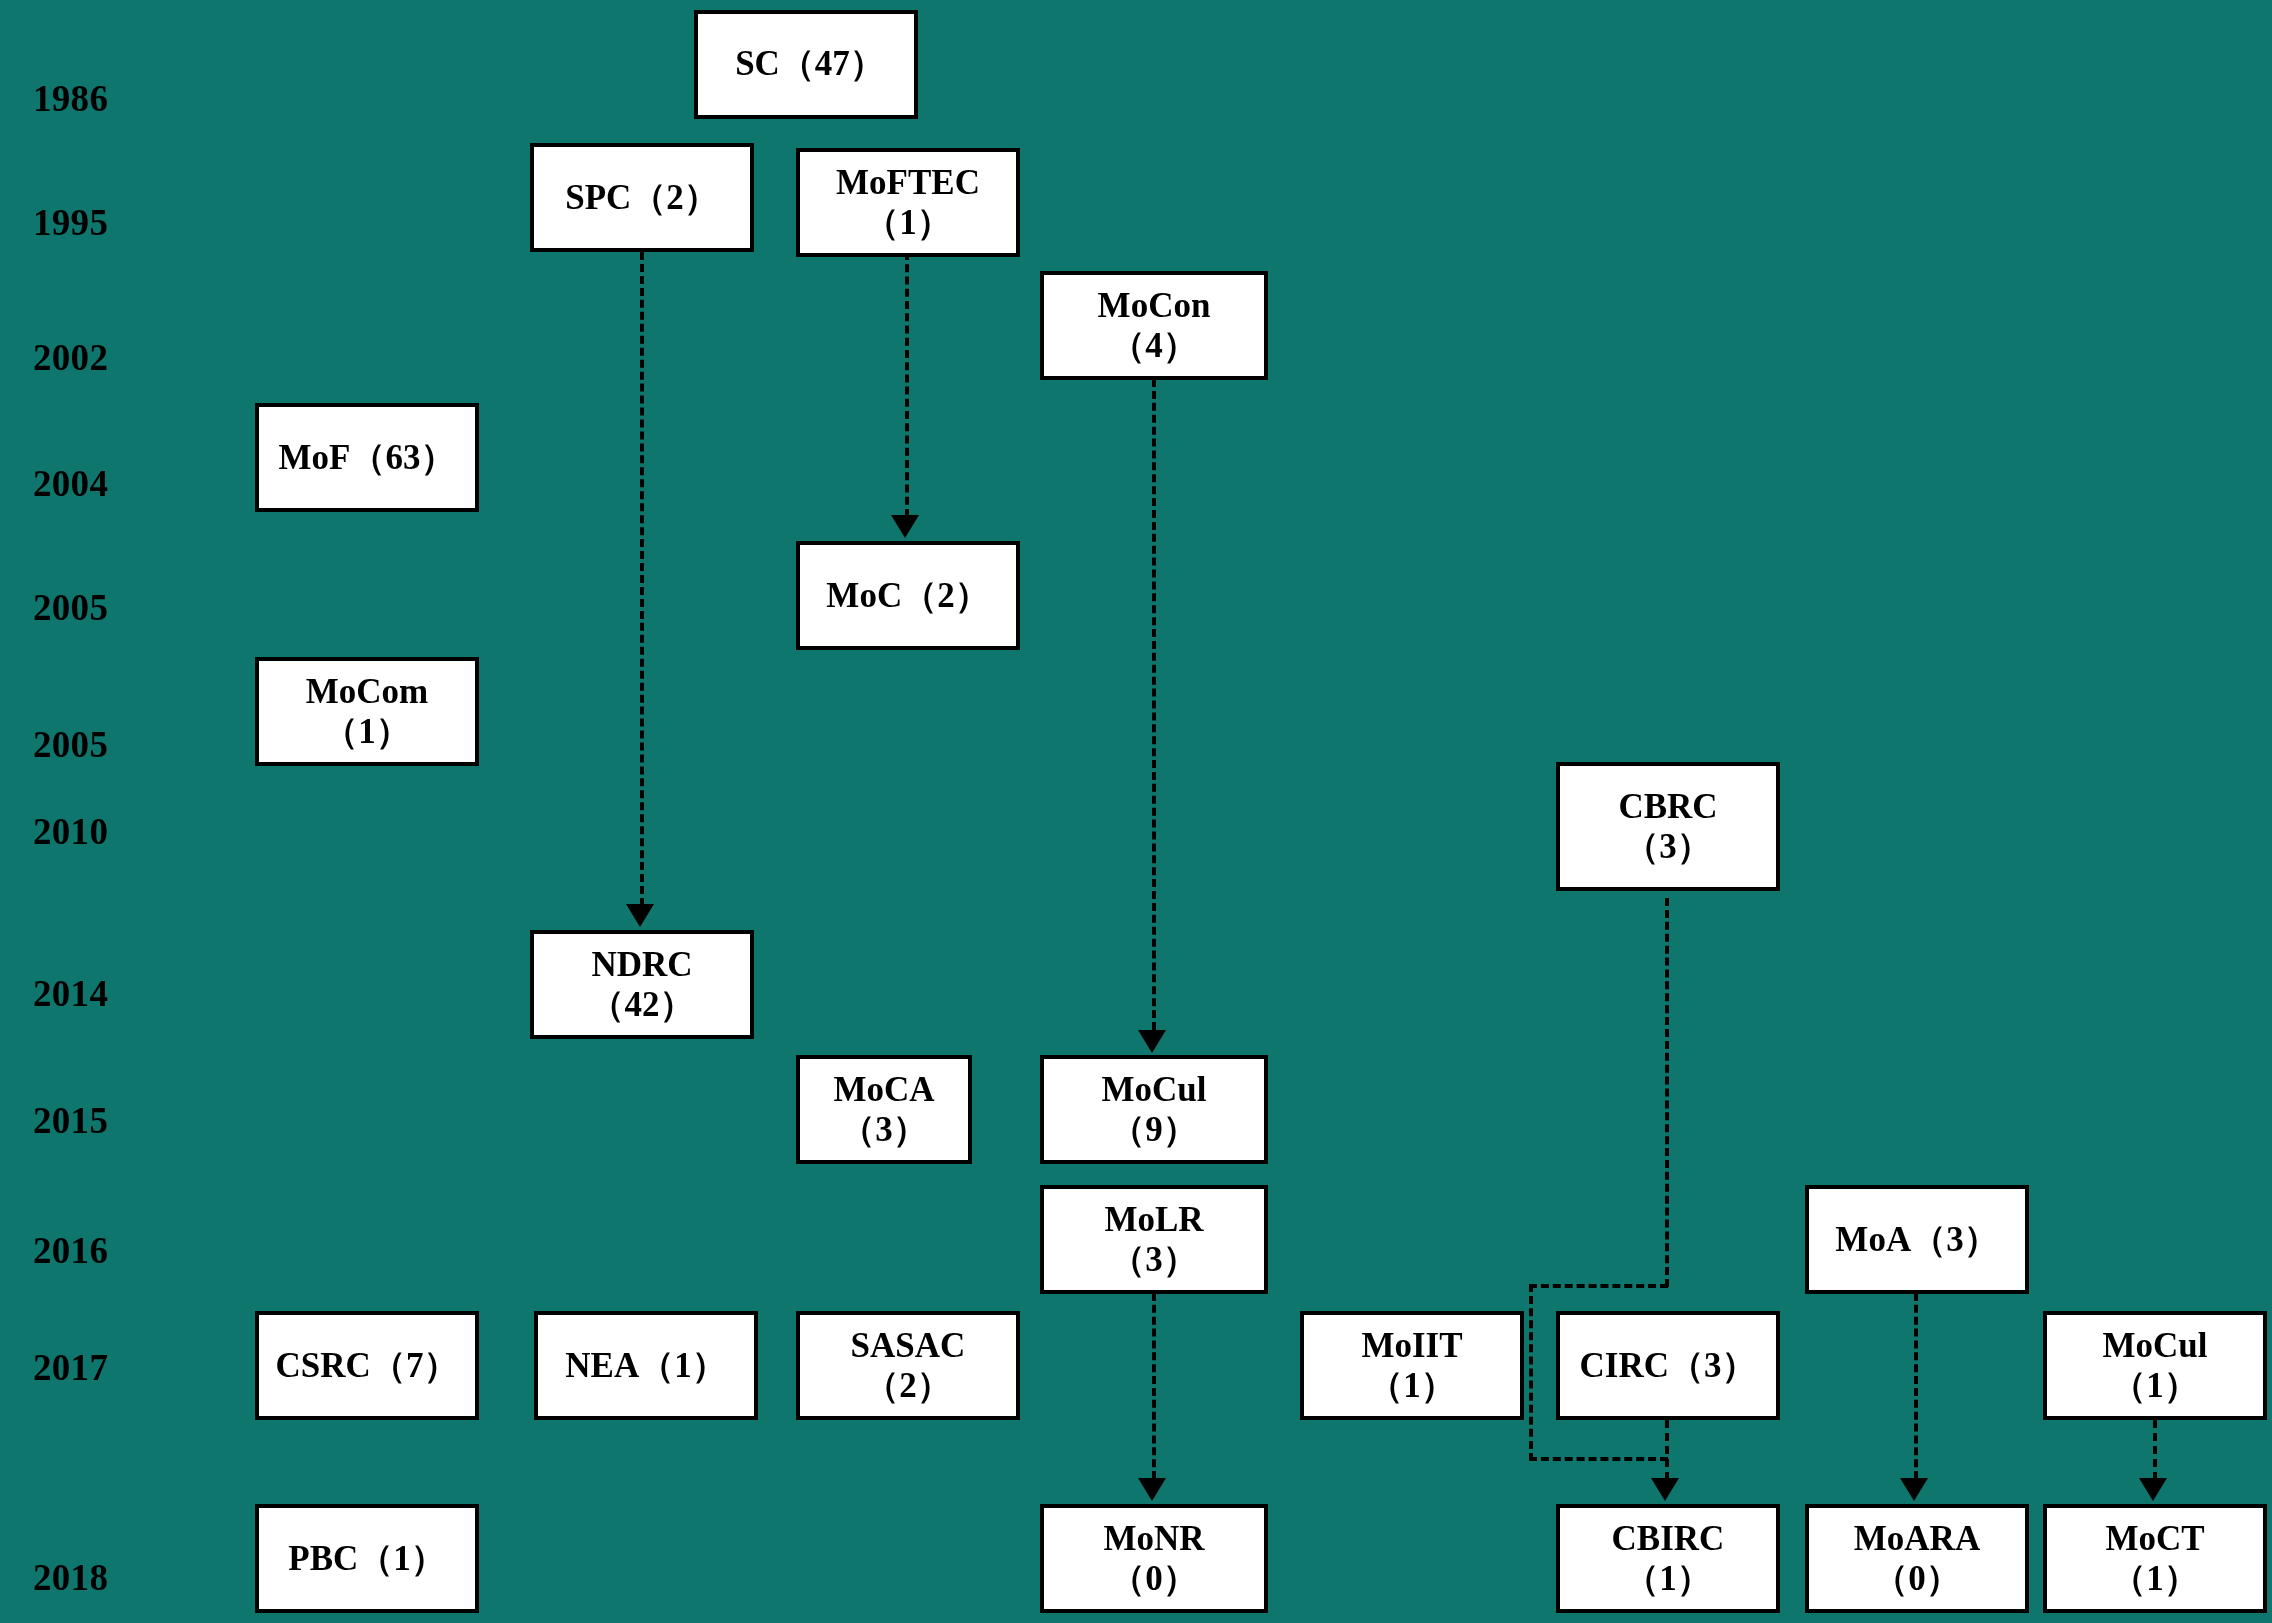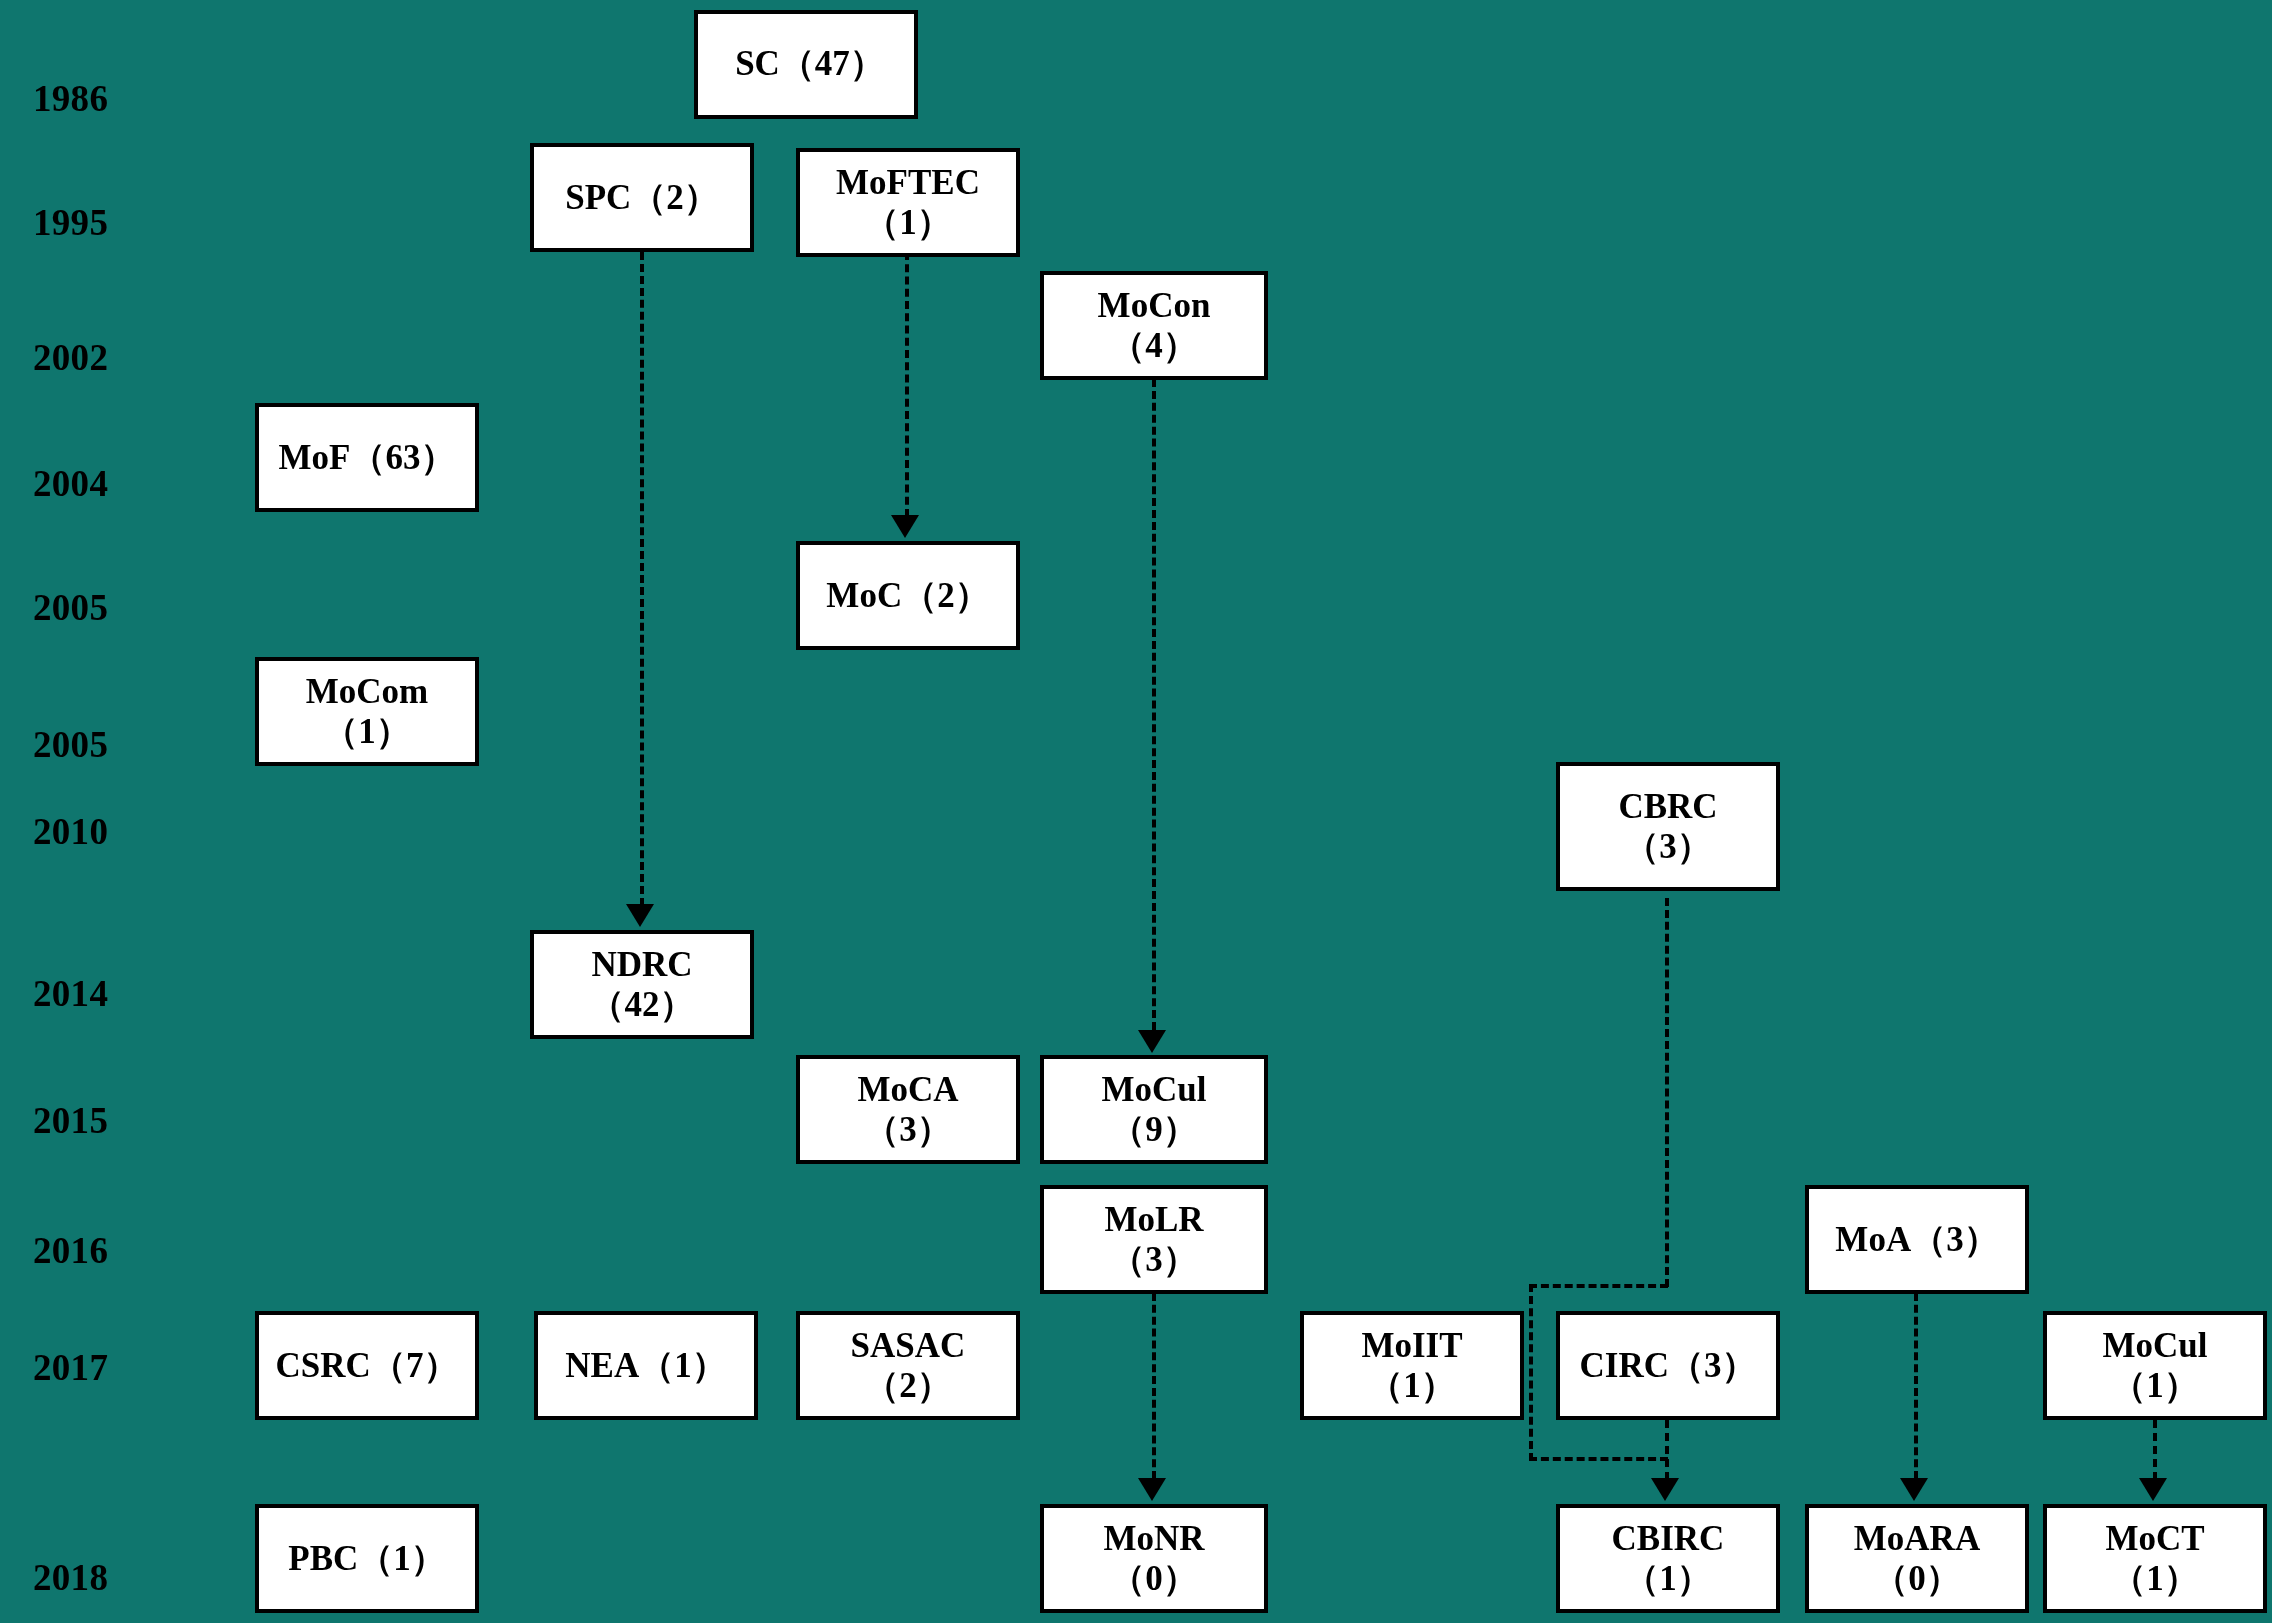--- a/index.html
+++ b/index.html
@@ -148,21 +148,21 @@
     <span class="l1">CBRC</span>
     <span class="l2">（3）</span>
   </div>
 
   <div class="node" style="left:530px;  top:930px; width:224px; height:109px;">
     <span class="l1">NDRC</span>
     <span class="l2">（42）</span>
   </div>
 
 
-  <div class="node" style="left:796px; top:1055px; width:224px; height:109px;">
+  <div class="node" style="left:796px; top:1055px; width:176px; height:109px;">
     <span class="l1">MoCA</span>
     <span class="l2">（3）</span>
   </div>
 
   <div class="node" style="left:1040px; top:1055px; width:228px; height:109px;">
     <span class="l1">MoCul</span>
     <span class="l2">（9）</span>
   </div>
 
   <div class="node" style="left:1040px; top:1185px; width:228px; height:109px;">

